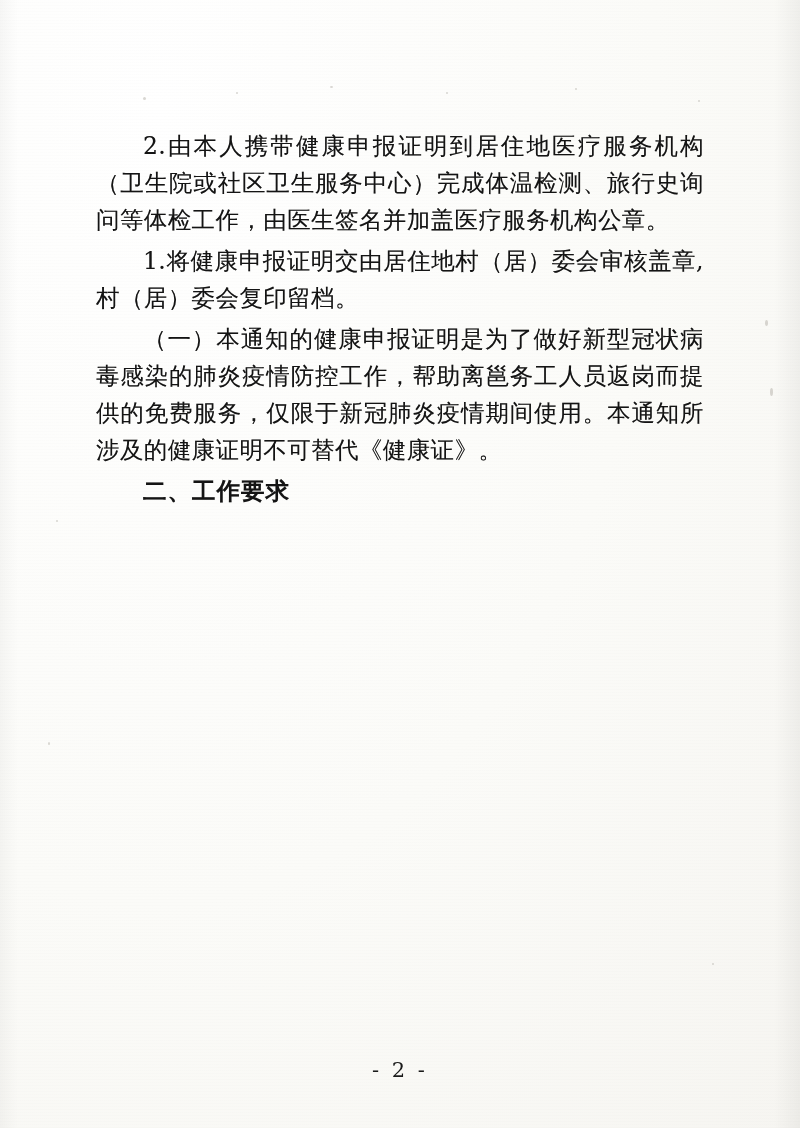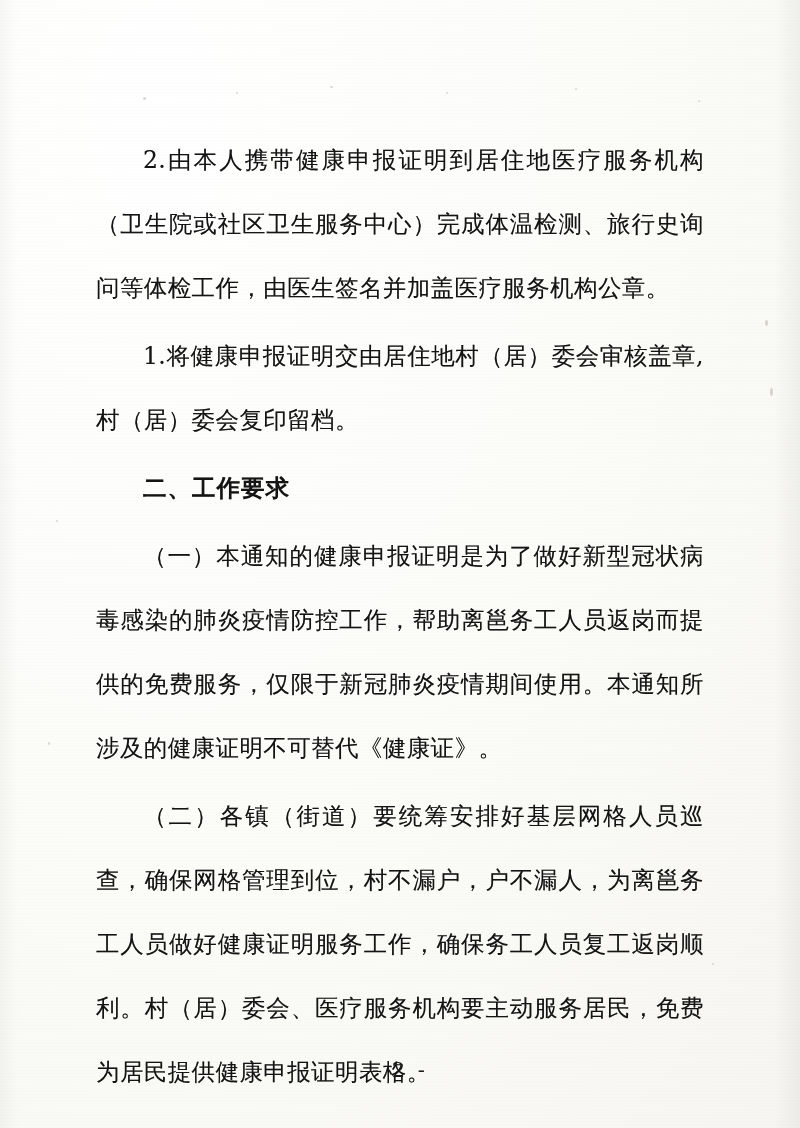--- a/index.html
+++ b/index.html
@@ -32,21 +32,21 @@
   }
   .content {
     position: absolute;
     left: 96px;
     top: 128px;
     width: 608px;
   }
   p.para {
     margin: 0 0 4px 0;
     font-size: 23.5px;
-    line-height: 64px;
+    line-height: 37px;
     letter-spacing: 0.4px;
     text-align: justify;
     text-justify: inter-ideograph;
     color: #141414;
     font-family: "DejaVu Serif", serif;
     font-weight: 500;
     text-shadow: 0 0 0.5px rgba(0,0,0,0.35);
   }
   p.indent {
     text-indent: 47px;
@@ -103,22 +103,21 @@
   <div class="speck" style="left:698px; top:100px; width:2px; height:2px;"></div>
   <div class="speck" style="left:765px; top:320px; width:3px; height:6px;"></div>
   <div class="speck" style="left:770px; top:388px; width:3px; height:8px;"></div>
   <div class="speck" style="left:56px; top:520px; width:2px; height:2px;"></div>
   <div class="speck" style="left:48px; top:742px; width:2px; height:3px;"></div>
   <div class="speck" style="left:712px; top:963px; width:2px; height:2px;"></div>
 
   <div class="content">
     <p class="para indent">2.由本人携带健康申报证明到居住地医疗服务机构（卫生院或社区卫生服务中心）完成体温检测、旅行史询问等体检工作，由医生签名并加盖医疗服务机构公章。</p>
     <p class="para indent">1.将健康申报证明交由居住地村（居）委会审核盖章,村（居）委会复印留档。</p>
+    <p class="para indent">（一）本通知的健康申报证明是为了做好新型冠状病毒感染的肺炎疫情防控工作，帮助离邕务工人员返岗而提供的免费服务，仅限于新冠肺炎疫情期间使用。本通知所涉及的健康证明不可替代《健康证》。</p>
     <p class="para heading">二、工作要求</p>
-    <p class="para indent">（一）本通知的健康申报证明是为了做好新型冠状病毒感染的肺炎疫情防控工作，帮助离邕务工人员返岗而提供的免费服务，仅限于新冠肺炎疫情期间使用。本通知所涉及的健康证明不可替代《健康证》。</p>
-    <p class="para indent">（二）各镇（街道）要统筹安排好基层网格人员巡查，确保网格管理到位，村不漏户，户不漏人，为离邕务工人员做好健康证明服务工作，确保务工人员复工返岗顺利。村（居）委会、医疗服务机构要主动服务居民，免费为居民提供健康申报证明表格。</p>
   </div>
 
   <div class="footer">- 2 -</div>
 
   <div class="edge-shadow"></div>
   <div class="edge-shadow-left"></div>
 </div>
 
 </body></html>

